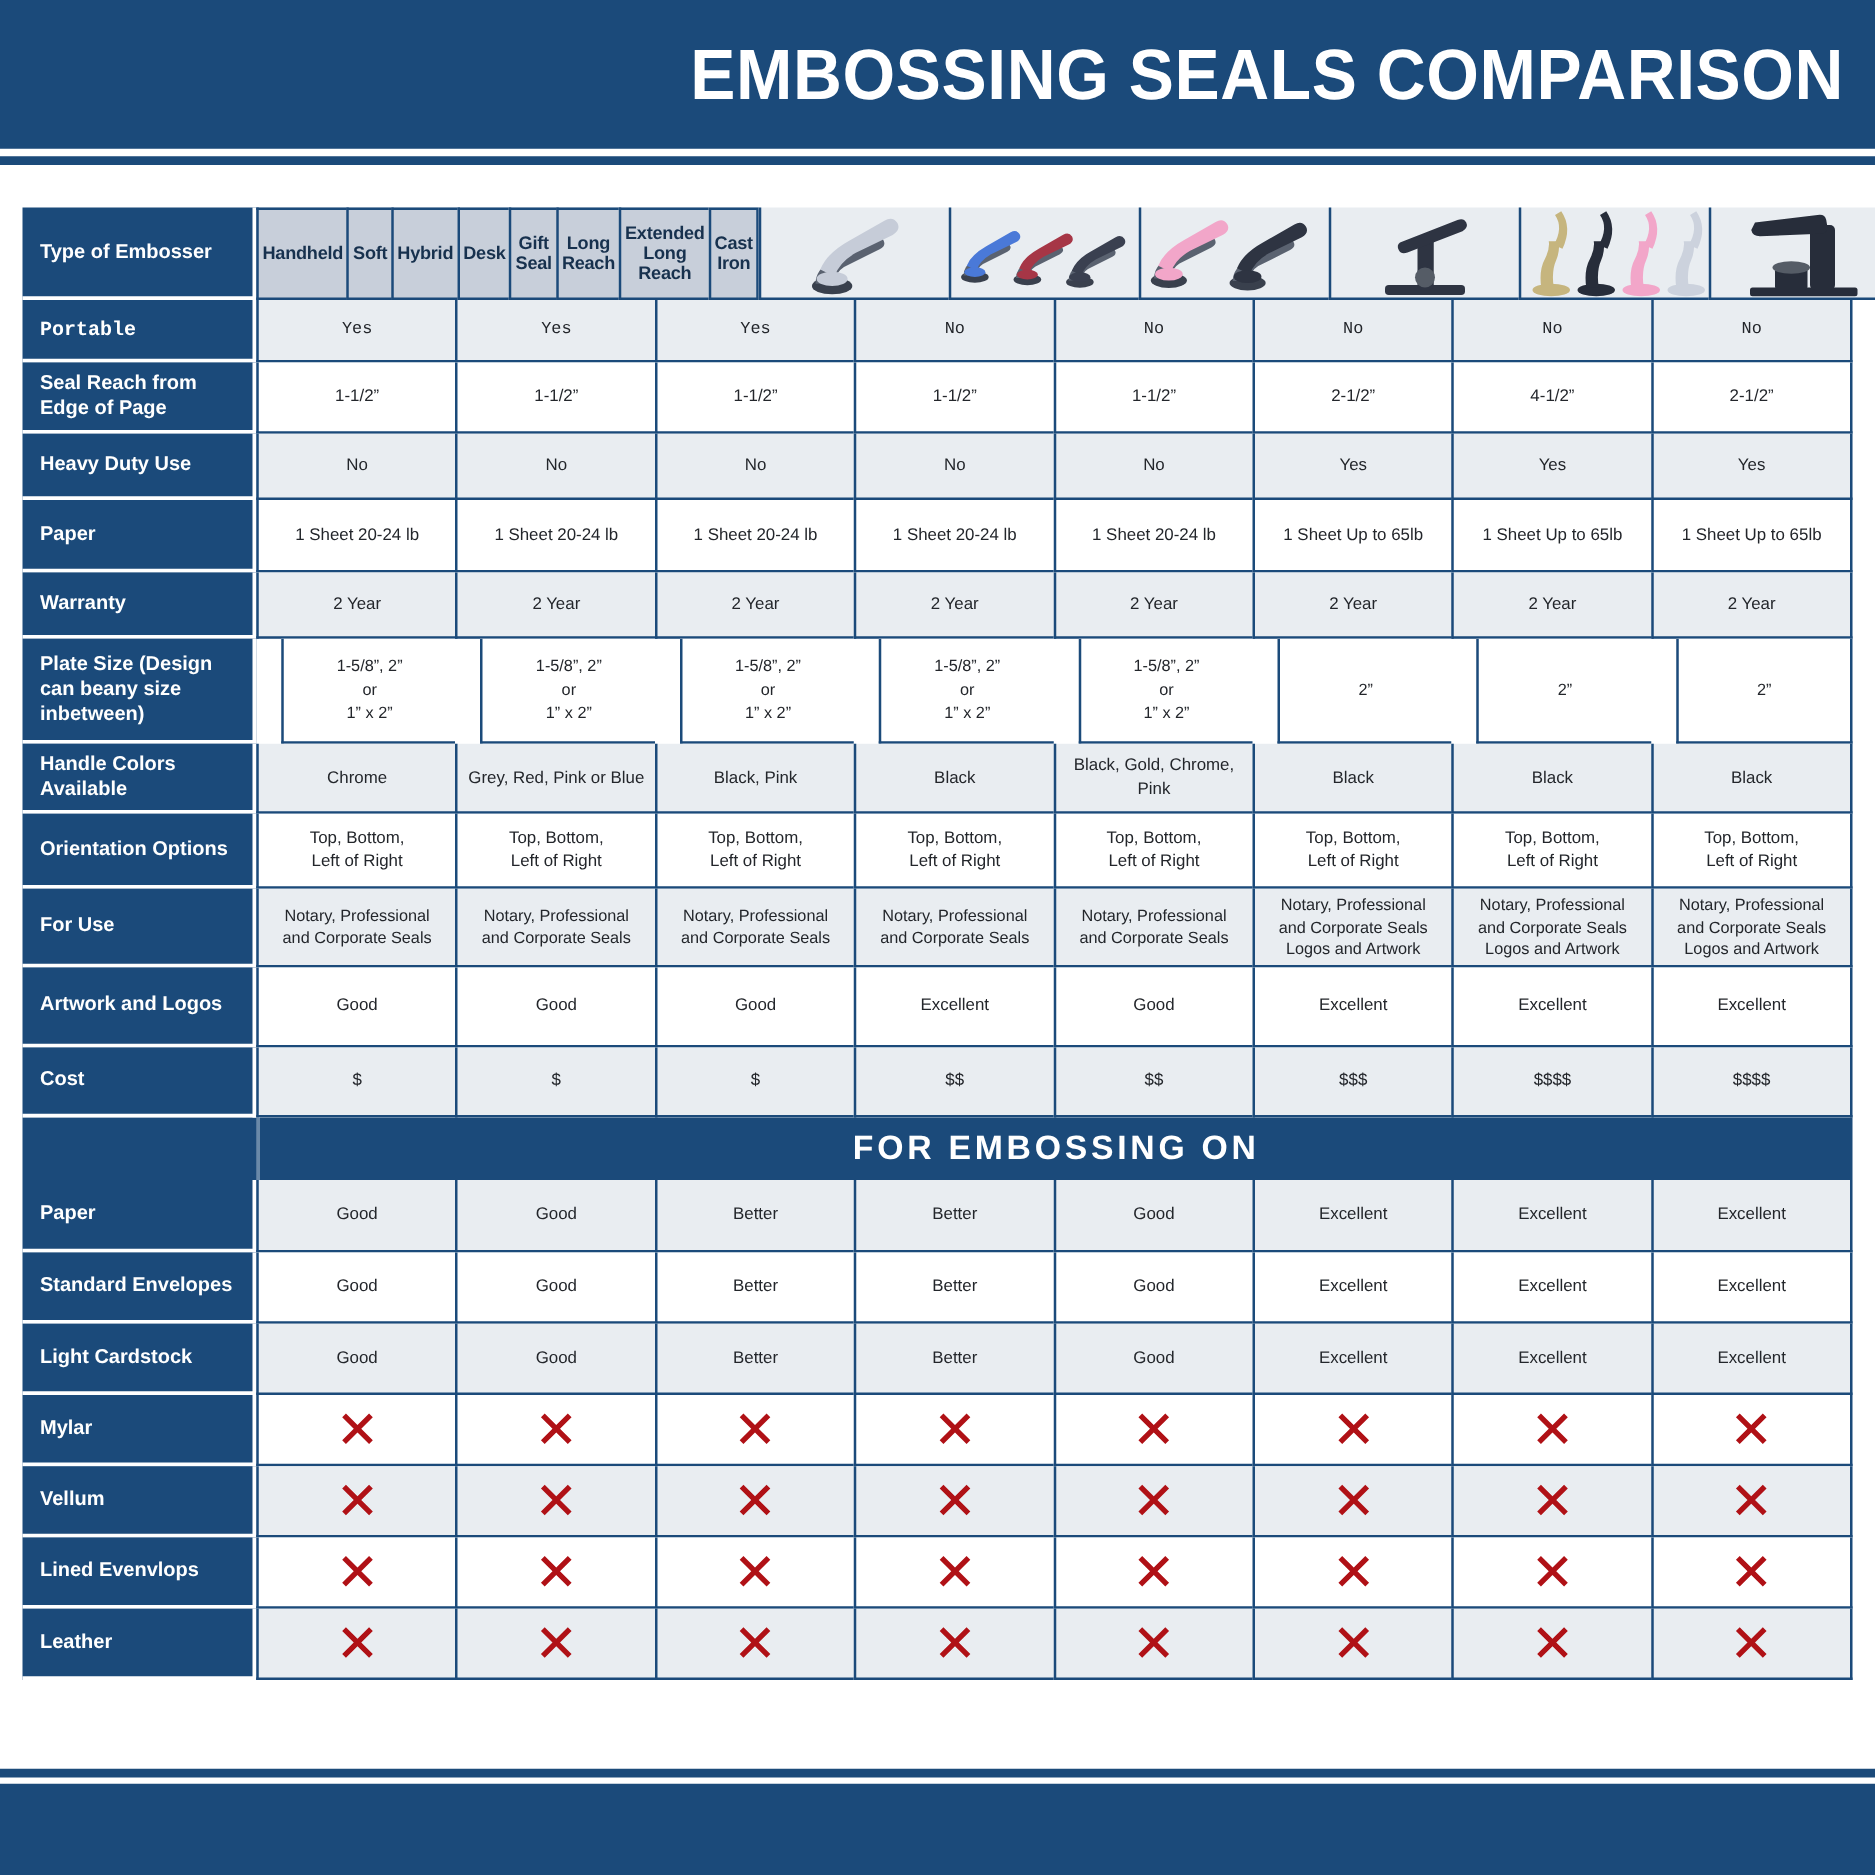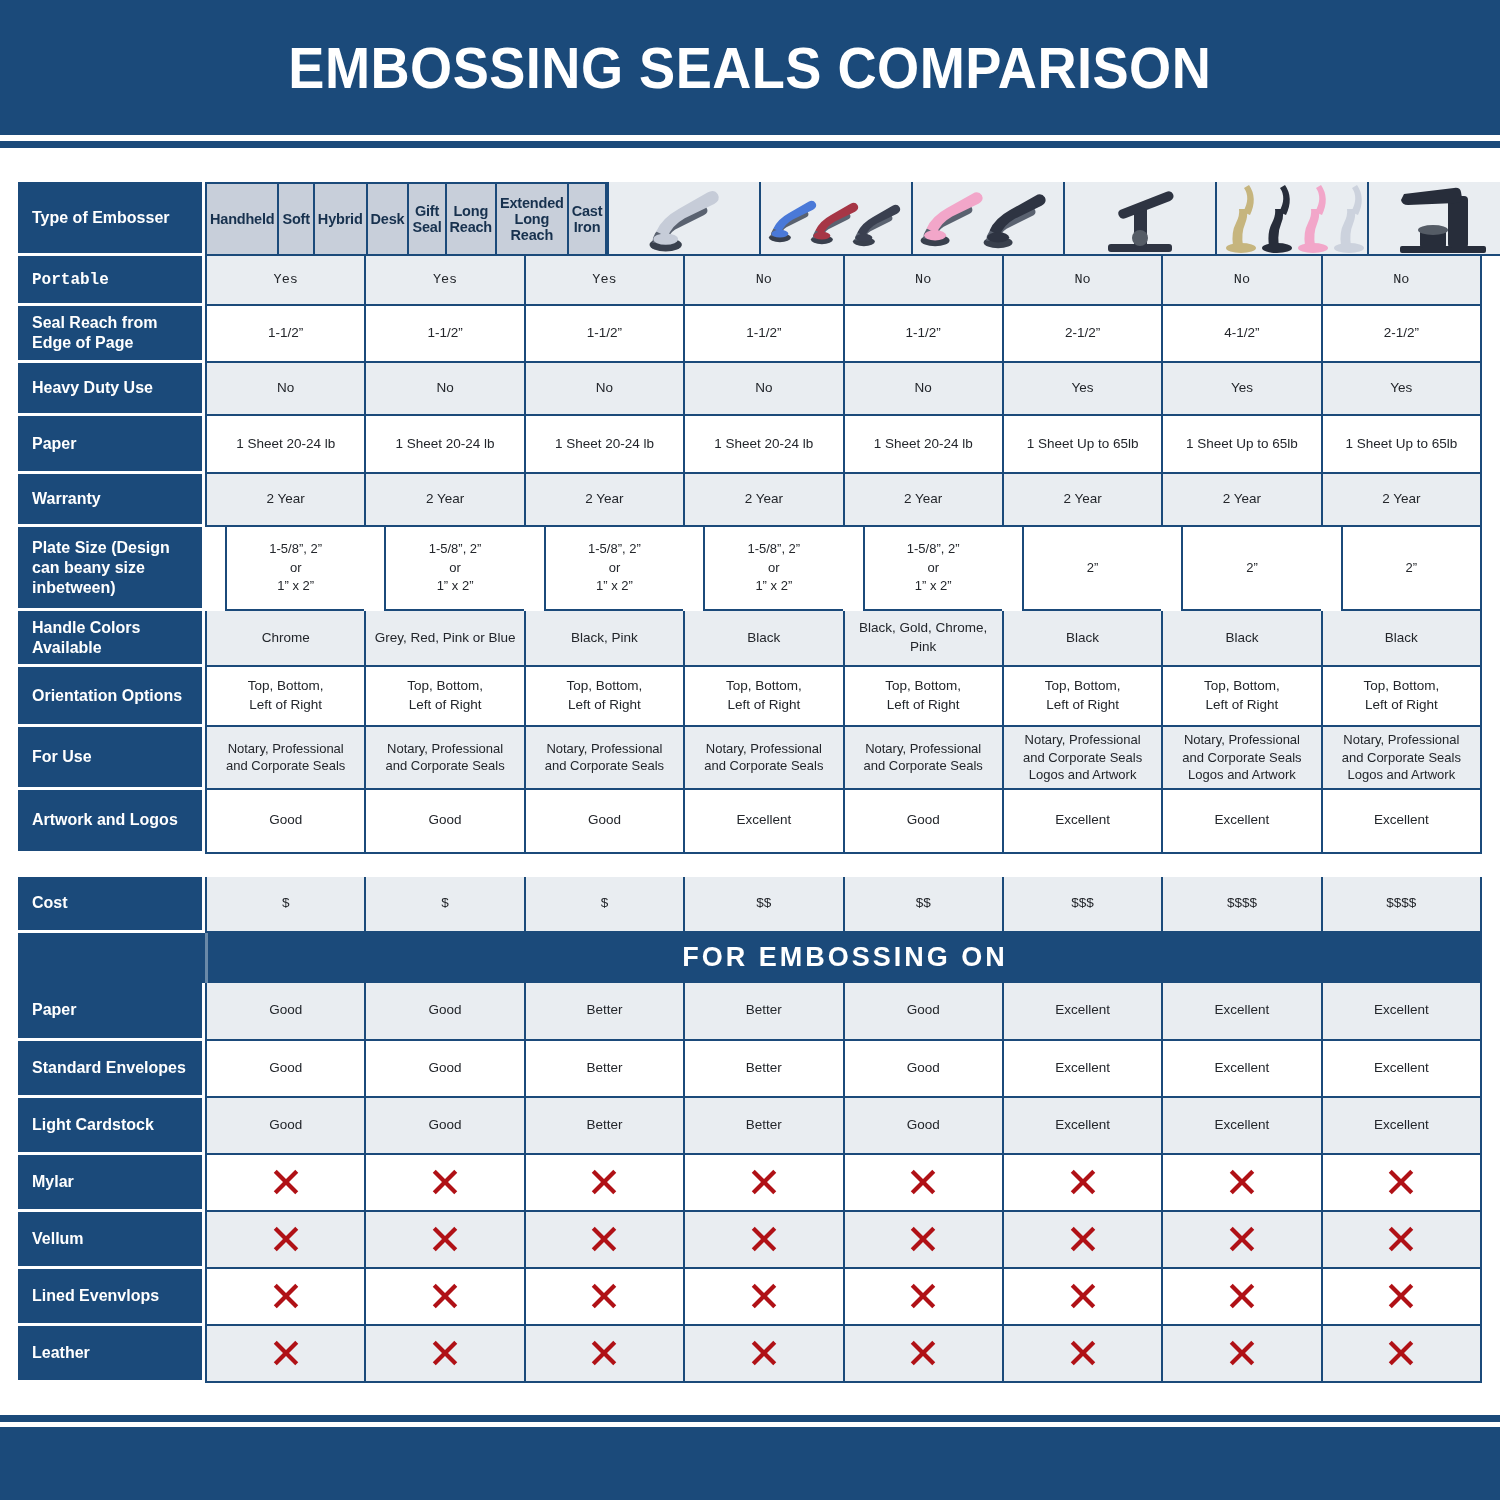--- a/index.html
+++ b/index.html
@@ -1,20 +1,20 @@
 <!DOCTYPE html>
 <html><head>
 <meta charset="utf-8">
 <style>
   html,body{margin:0;padding:0;}
   body{
     width:1500px;height:1500px;position:relative;overflow:hidden;background:#fff;
     font-family:"Liberation Sans","DejaVu Sans",sans-serif;
   }
-  .title-band{height:135px;background:#1b4a7a;display:flex;align-items:center;justify-content:center;}
+  .title-band{height:119px;background:#1b4a7a;display:flex;align-items:center;justify-content:flex-end;}
   .title-band h1{
     margin:0;color:#fff;font-size:57px;font-weight:800;letter-spacing:.5px;
     transform:scaleX(.95);white-space:nowrap;
   }
   .sep-blue{height:7px;background:#1b4a7a;margin-top:6px;}
 
   
   #grid{margin:34px 18px 0;}
   .row{display:flex;align-items:stretch;min-height:56px;background:#fff;}
   .lbl{
@@ -49,21 +49,21 @@
   .row-heavy-duty-use,.row-warranty{min-height:53px;}
   .row-seal-reach-from-edge-of-page{min-height:57px;border-radius:23px;}
   .row-paper{min-height:58px;}
   .row-plate-size-design-can-beany-size-inbetween{min-height:84px;gap:20px;}
   .row-plate-size-design-can-beany-size-inbetween .cell.val{line-height:1.45;font-size:13px;}
   .row-handle-colors-available{min-height:56px;}
   .row-orientation-options{min-height:60px;justify-content:flex-end;}
   .row-for-use{min-height:60px;}
   .row-for-use .cell.val{font-size:13px;line-height:1.35;}
   .row-artwork-and-logos{min-height:64px;}
-  .row-cost{min-height:56px;margin-top:23px;}
+  .row-cost{min-height:56px;}
   .row-standard-envelopes,.row-light-cardstock,.row-mylar,.row-vellum,
   .row-lined-evenvlops,.row-leather{min-height:57px;}
 
   
   .banner-row{min-height:50px;background:#1b4a7a;}
   .banner-spacer{flex:0 0 187px;border-right:3px solid rgba(255,255,255,.35);}
   .banner-text{
     flex:1 1 0;display:flex;align-items:center;justify-content:center;
     color:#fff;font-weight:800;font-size:27px;letter-spacing:3px;
   }

